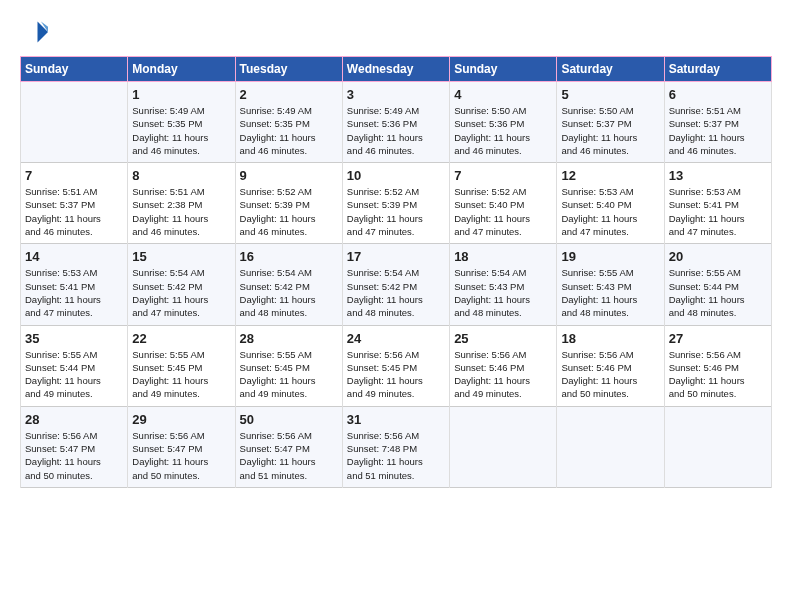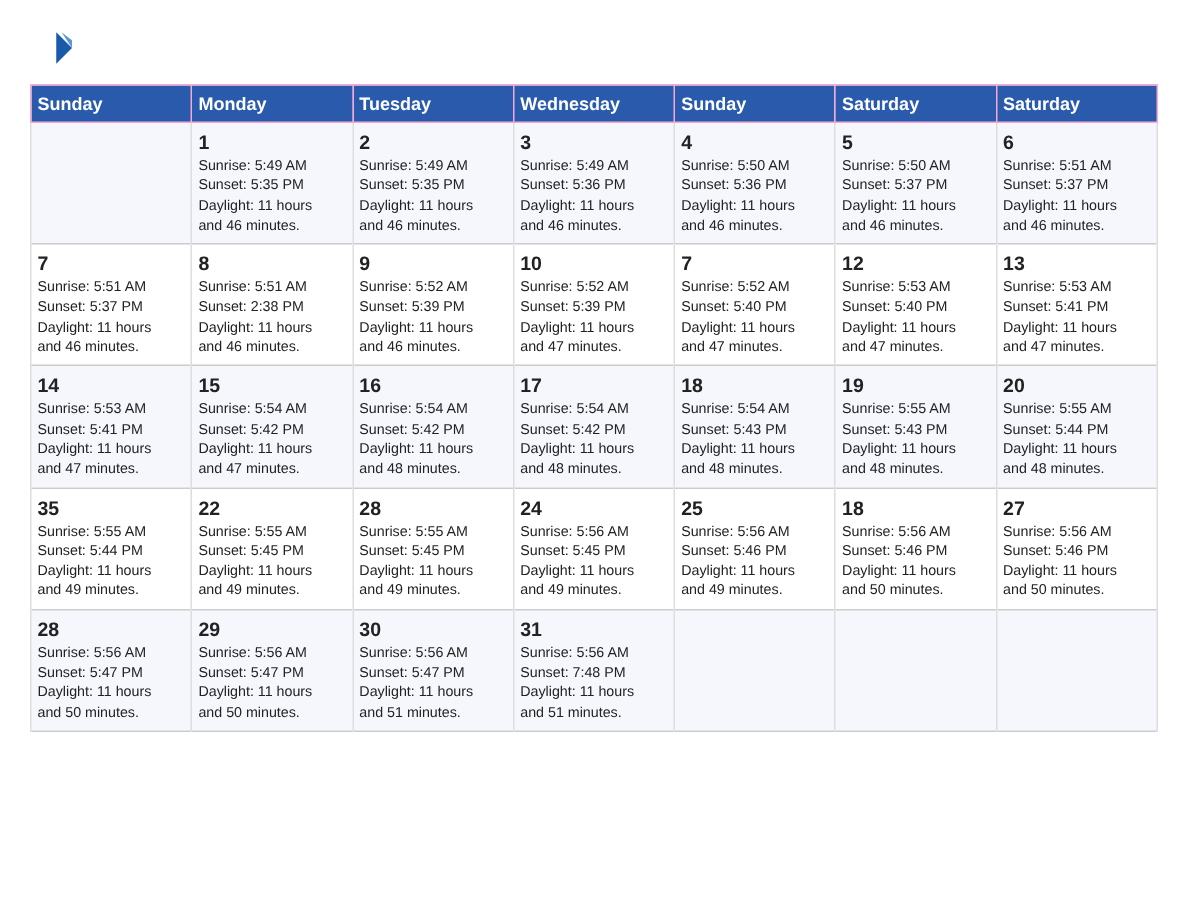--- a/index.html
+++ b/index.html
@@ -335,21 +335,21 @@
             <div class="cell-text">and 50 minutes.</div>
           </td>
           <td>
             <span class="day-num">29</span>
             <div class="cell-text">Sunrise: 5:56 AM</div>
             <div class="cell-text">Sunset: 5:47 PM</div>
             <div class="cell-text">Daylight: 11 hours</div>
             <div class="cell-text">and 50 minutes.</div>
           </td>
           <td>
-            <span class="day-num">30</span>
+            <span class="day-num">50</span>
             <div class="cell-text">Sunrise: 5:56 AM</div>
             <div class="cell-text">Sunset: 5:47 PM</div>
             <div class="cell-text">Daylight: 11 hours</div>
             <div class="cell-text">and 51 minutes.</div>
           </td>
           <td>
             <span class="day-num">31</span>
             <div class="cell-text">Sunrise: 5:56 AM</div>
             <div class="cell-text">Sunset: 7:48 PM</div>
             <div class="cell-text">Daylight: 11 hours</div>

